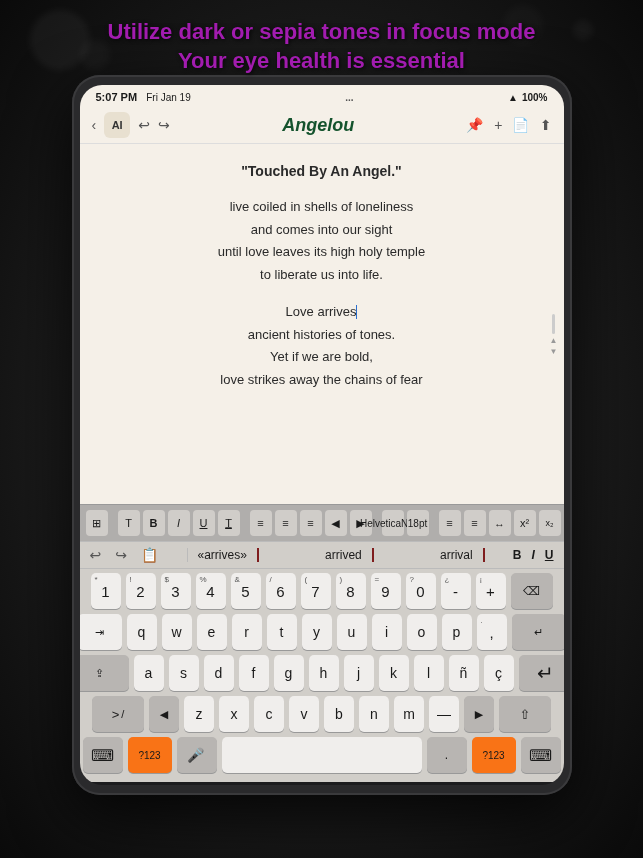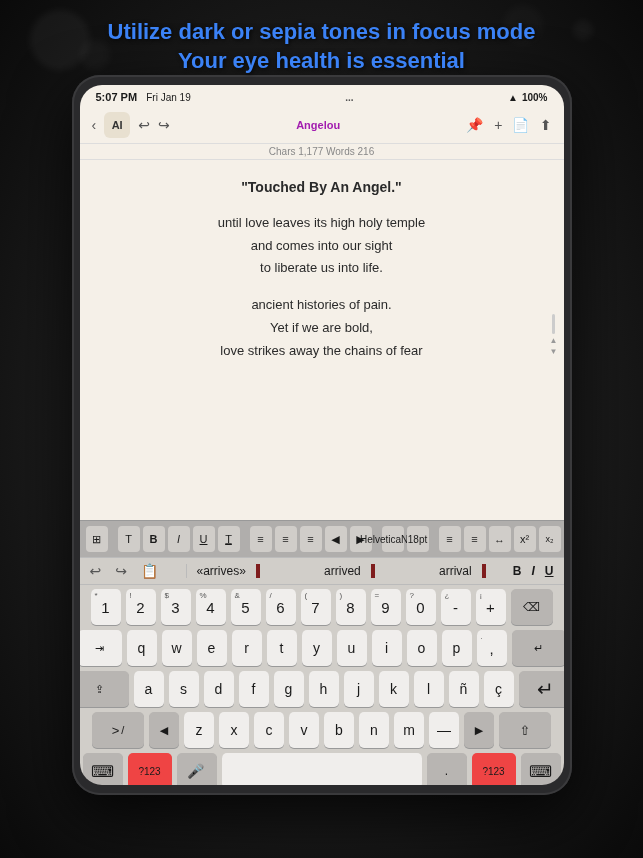--- a/index.html
+++ b/index.html
@@ -20,21 +20,21 @@
       filter: blur(3px);
     }
 
     .header-text {
       text-align: center;
       padding: 18px 30px 12px;
       position: relative;
       z-index: 10;
     }
     .header-title {
-      color: #3b82f6;
+      color: #a21caf;
       font-size: 22px;
       font-weight: 800;
       line-height: 1.3;
       text-shadow: 1px 1px 4px rgba(0,0,0,0.8);
     }
 
     
     .ipad-frame {
       position: absolute;
       left: 50%;
@@ -77,21 +77,21 @@
     
     .toolbar {
       background: #f5f0e8;
       border-bottom: 1px solid #ddd;
       padding: 5px 12px;
       display: flex;
       align-items: center;
       justify-content: space-between;
     }
     .toolbar-left { display: flex; align-items: center; gap: 8px; }
-    .toolbar-center { font-size: 11px; font-weight: 600; color: #a21caf; }
+    .toolbar-center { font-size: 18px; font-weight: 600; color: #14532d; font-style: italic; }
     .toolbar-right { display: flex; align-items: center; gap: 10px; }
     .toolbar-icon { font-size: 14px; color: #555; cursor: pointer; }
     .toolbar-btn {
       width: 26px; height: 26px;
       border-radius: 6px;
       background: #e8e0d0;
       display: flex; align-items: center; justify-content: center;
       font-size: 11px; font-weight: 700; color: #333;
     }
 
@@ -192,21 +192,21 @@
       display: flex;
       gap: 0;
       flex: 1;
       justify-content: space-around;
       align-items: center;
     }
     .autocomplete-word {
       font-size: 12px;
       color: #1a1a1a;
       padding: 0 10px;
-      border-right: 4px solid #7f1d1d;
+      border-right: 2px solid #7f1d1d;
       cursor: pointer;
     }
     .autocomplete-word:first-child { border-left: 1px solid #bbb; }
     .autocomplete-right { display: flex; gap: 10px; }
     .auto-fmt { font-size: 12px; font-weight: 700; color: #1a1a1a; cursor: pointer; }
     .auto-fmt.italic { font-style: italic; }
     .auto-fmt.underline { text-decoration: underline; }
 
     
     .keyboard {
@@ -239,21 +239,21 @@
       background: #b8b5b2;
       font-size: 12px;
       color: #1a1a1a;
     }
     .key.space { min-width: 200px; background: #f0eeec; }
     .key.wider { min-width: 44px; }
     .key.widest { min-width: 58px; }
     .key.return { min-width: 54px; background: #b8b5b2; font-size: 11px; }
     .key.delete { min-width: 42px; background: #b8b5b2; }
     .key.shift { min-width: 52px; background: #b8b5b2; }
-    .key.numbers { min-width: 44px; background: #ef4444; font-size: 12px; }
+    .key.numbers { min-width: 44px; background: #f97316; font-size: 12px; }
     .key.emoji { min-width: 40px; background: #b8b5b2; font-size: 16px; }
     .key.mic { min-width: 40px; background: #b8b5b2; font-size: 14px; }
     .key.period-row { min-width: 40px; background: #b8b5b2; font-size: 12px; }
   </style>
 </head>
 <body>
 
 <div class="bokeh" style="width:60px;height:60px;top:10px;left:30px;opacity:0.3;"></div>
 <div class="bokeh" style="width:30px;height:30px;top:40px;left:80px;opacity:0.2;"></div>
 <div class="bokeh" style="width:20px;height:20px;top:20px;right:50px;opacity:0.25;"></div>
@@ -293,32 +293,35 @@
       </div>
       <div class="toolbar-center">Angelou</div>
       <div class="toolbar-right">
         <span class="toolbar-icon">📌</span>
         <span class="toolbar-icon">+</span>
         <span class="toolbar-icon">📄</span>
         <span class="toolbar-icon">⬆</span>
       </div>
     </div>
 
-    <div class="word-count-bar">Chars 1,177 Words 216</div>
 
     <div class="document">
       <div class="doc-title">"Touched By An Angel."</div>
       <div class="doc-body">
         <div class="doc-stanza">
+          <p>live coiled in shells of loneliness</p>
+          <p>and comes into our sight</p>
           <p>until love leaves its high holy temple</p>
-          <p>and comes into our sight</p>
           <p>to liberate us into life.</p>
         </div>
         <div class="doc-stanza">
-          <p>ancient histories of pain.</p>
+          <p>
+            <span class="cursor-line">Love arrives</span><span class="text-cursor"></span>
+          </p>
+          <p>ancient histories of tones.</p>
           <p>Yet if we are bold,</p>
           <p>love strikes away the chains of fear</p>
         </div>
 
       </div>
     </div>
 
     <div style="position:absolute;right:4px;top:210px;width:12px;height:80px;background:#f5f0e8;display:flex;flex-direction:column;align-items:center;justify-content:center;gap:2px;">
       <div style="width:3px;height:20px;background:#ccc;border-radius:2px;"></div>
       <div style="font-size:8px;color:#999;">▲</div>

